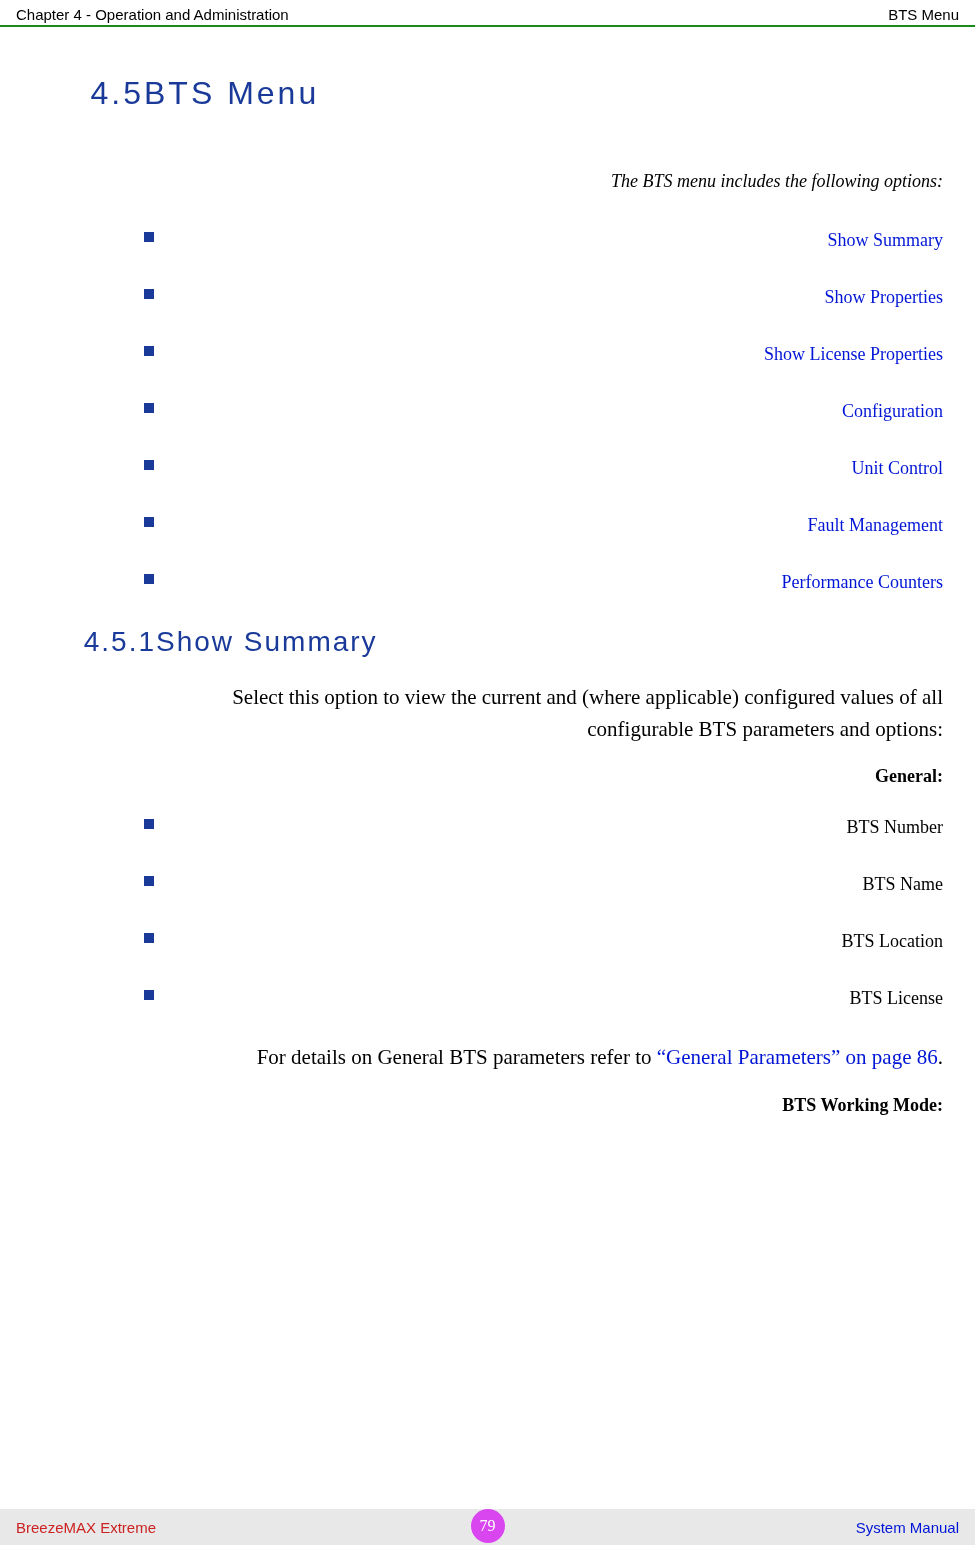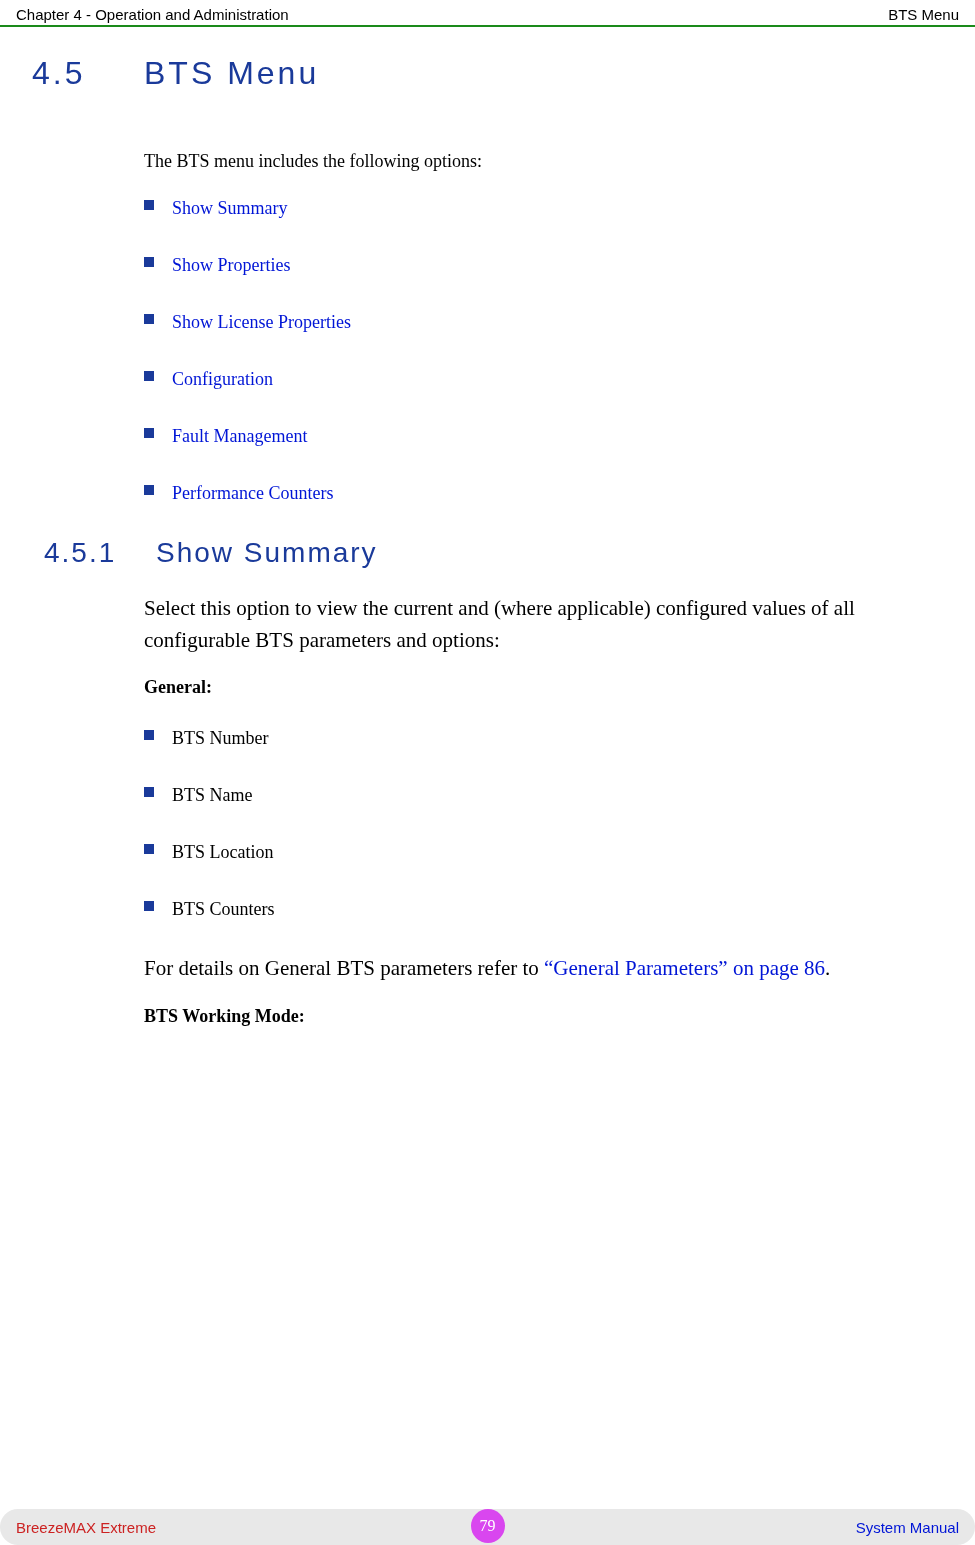--- a/index.html
+++ b/index.html
@@ -13,21 +13,22 @@
   }
   .header {
     display: flex;
     justify-content: space-between;
     padding: 6px 16px 2px 16px;
     font-family: Arial, Helvetica, sans-serif;
     font-size: 15px;
     border-bottom: 2px solid #1a8a1a;
   }
   .content {
-    padding: 28px 32px 0 32px;
+    padding: 48px 32px 0 32px;
+    text-align: right;
   }
   .h1 {
     font-family: Verdana, Arial, sans-serif;
     font-size: 32px;
     color: #1a3a9a;
     letter-spacing: 3px;
     font-weight: normal;
     margin-bottom: 56px;
     display: flex;
   }
@@ -41,21 +42,22 @@
     margin: 24px 0 10px 12px;
     display: flex;
   }
   .h2 .secnum { width: 112px; display: inline-block; }
   .body-text {
     margin-left: 112px;
     font-size: 18px;
     line-height: 1.5;
   }
   .intro {
-    margin-bottom: 20px;
+    margin-bottom: 32px;
+    font-style: italic;
   }
   ul.menu-list {
     list-style: none;
     margin-bottom: 20px;
   }
   ul.menu-list li {
     position: relative;
     padding-left: 28px;
     margin-bottom: 30px;
     font-size: 18px;
@@ -85,21 +87,20 @@
     left: 0;
     right: 0;
     height: 36px;
     background: #e8e8e8;
     display: flex;
     align-items: center;
     justify-content: space-between;
     padding: 0 16px;
     font-family: Arial, Helvetica, sans-serif;
     font-size: 15px;
-    border-radius: 18px;
   }
   .footer-left { color: #c22; }
   .footer-right { color: #0015d6; }
   .page-badge {
     position: absolute;
     left: 50%;
     transform: translateX(-50%);
     width: 34px;
     height: 34px;
     border-radius: 50%;
@@ -127,20 +128,21 @@
     <span>BTS Menu</span>
   </h1>
 
   <div class="body-text">
     <p class="intro">The BTS menu includes the following options:</p>
     <ul class="menu-list">
       <li><span class="bullet"></span><span class="link">Show Summary</span></li>
       <li><span class="bullet"></span><span class="link">Show Properties</span></li>
       <li><span class="bullet"></span><span class="link">Show License Properties</span></li>
       <li><span class="bullet"></span><span class="link">Configuration</span></li>
+      <li><span class="bullet"></span><span class="link">Unit Control</span></li>
       <li><span class="bullet"></span><span class="link">Fault Management</span></li>
       <li><span class="bullet"></span><span class="link">Performance Counters</span></li>
     </ul>
   </div>
 
   <h2 class="h2">
     <span class="secnum">4.5.1</span>
     <span>Show Summary</span>
   </h2>
 
@@ -148,21 +150,21 @@
     <p class="para">Select this option to view the current and (where applicable) configured values of all configurable BTS parameters and options:</p>
 
     <p class="subhead">
       <b>General</b><span>:</span>
     </p>
 
     <ul class="menu-list">
       <li><span class="bullet"></span><span>BTS Number</span></li>
       <li><span class="bullet"></span><span>BTS Name</span></li>
       <li><span class="bullet"></span><span>BTS Location</span></li>
-      <li><span class="bullet"></span><span>BTS Counters</span></li>
+      <li><span class="bullet"></span><span>BTS License</span></li>
     </ul>
 
     <p class="para">
       <span>For details on General BTS parameters refer to </span><span class="link">“General Parameters” on page 86</span><span>.</span>
     </p>
 
     <p class="subhead">
       <b>BTS Working Mode</b><span>:</span>
     </p>
 

